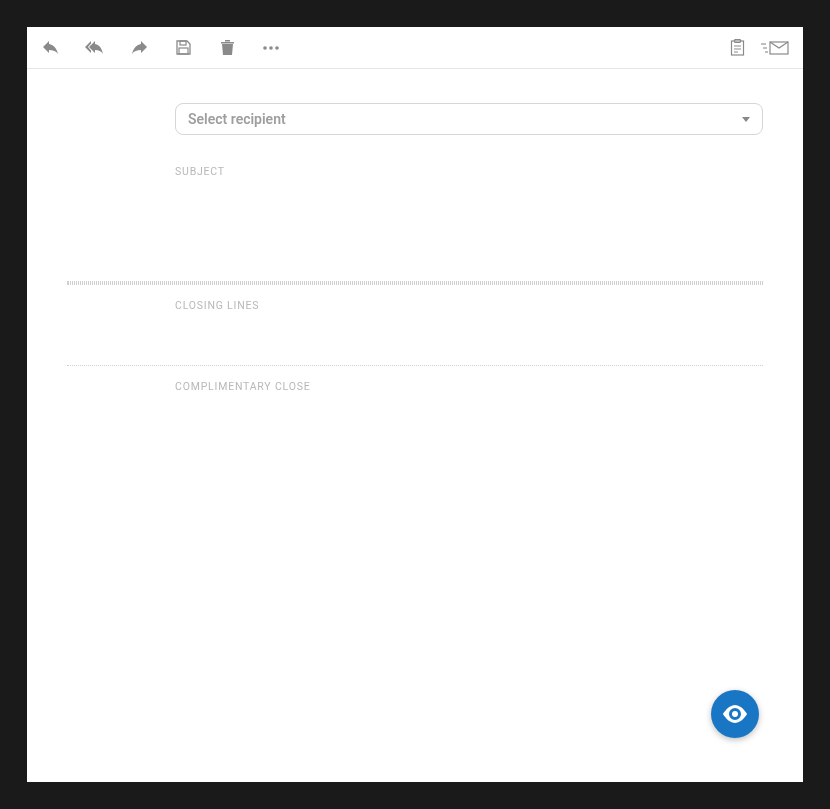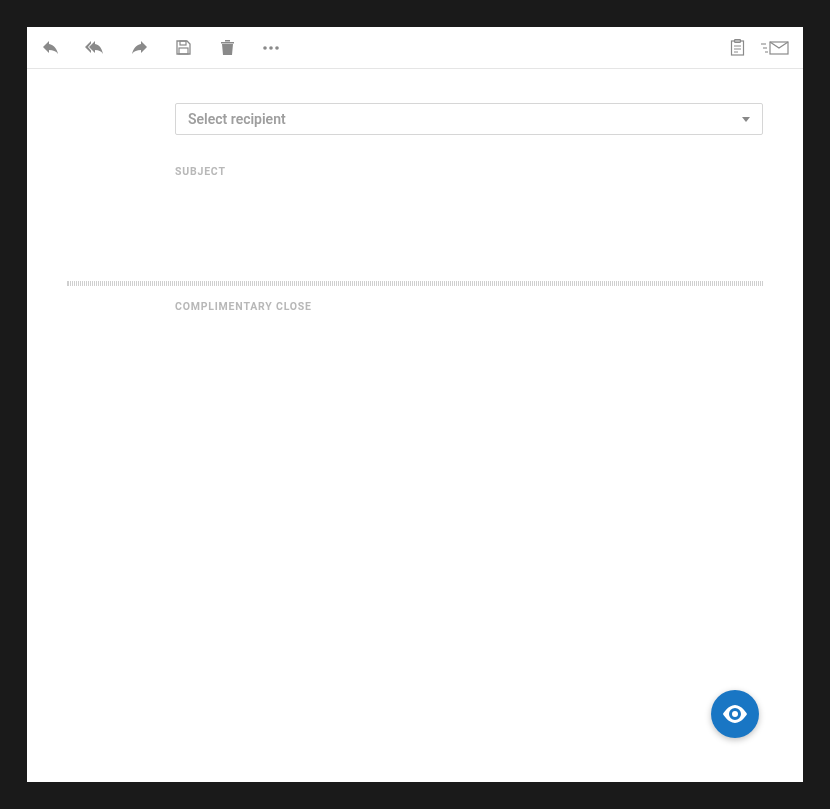--- a/index.html
+++ b/index.html
@@ -49,21 +49,21 @@
   .tb-btn svg { display: block; }
   .content {
     padding: 34px 40px 0 40px;
   }
   .recipient-row {
     padding-left: 108px;
     margin-bottom: 30px;
   }
   .recipient-select {
     border: 1px solid #d6d6d6;
-    border-radius: 2px;
+    border-radius: 8px;
     height: 32px;
     display: flex;
     align-items: center;
     padding: 0 12px;
     justify-content: space-between;
     cursor: pointer;
   }
   .recipient-select .ph {
     color: #9e9e9e;
     font-size: 14px;
@@ -73,21 +73,21 @@
     width: 0; height: 0;
     border-left: 4px solid transparent;
     border-right: 4px solid transparent;
     border-top: 5px solid #888;
   }
   .section {
     padding-left: 108px;
   }
   .section-label {
     font-size: 10.5px;
-    font-weight: 700;
+    font-weight: 400;
     letter-spacing: 0.8px;
     color: #b8b8b8;
     text-transform: uppercase;
   }
   .subject-block { height: 116px; }
   .dotted {
     border-top: 1px dotted #cfcfcf;
     margin-left: 0;
   }
   .block { height: 80px; padding-top: 14px; }
@@ -197,20 +197,23 @@
       <div class="section-label">SUBJECT</div>
     </div>
 
     <div class="dotted"></div>
 
     <div class="dotted"></div>
 
     <div class="dotted"></div>
 
     <div class="dotted"></div>
+    <div class="section block">
+      <div class="section-label">CLOSING LINES</div>
+    </div>
 
     <div class="dotted"></div>
     <div class="section block-last">
       <div class="section-label">COMPLIMENTARY CLOSE</div>
     </div>
 
   </div>
 
   <div class="fab">
     <svg width="26" height="18" viewBox="0 0 26 18">

